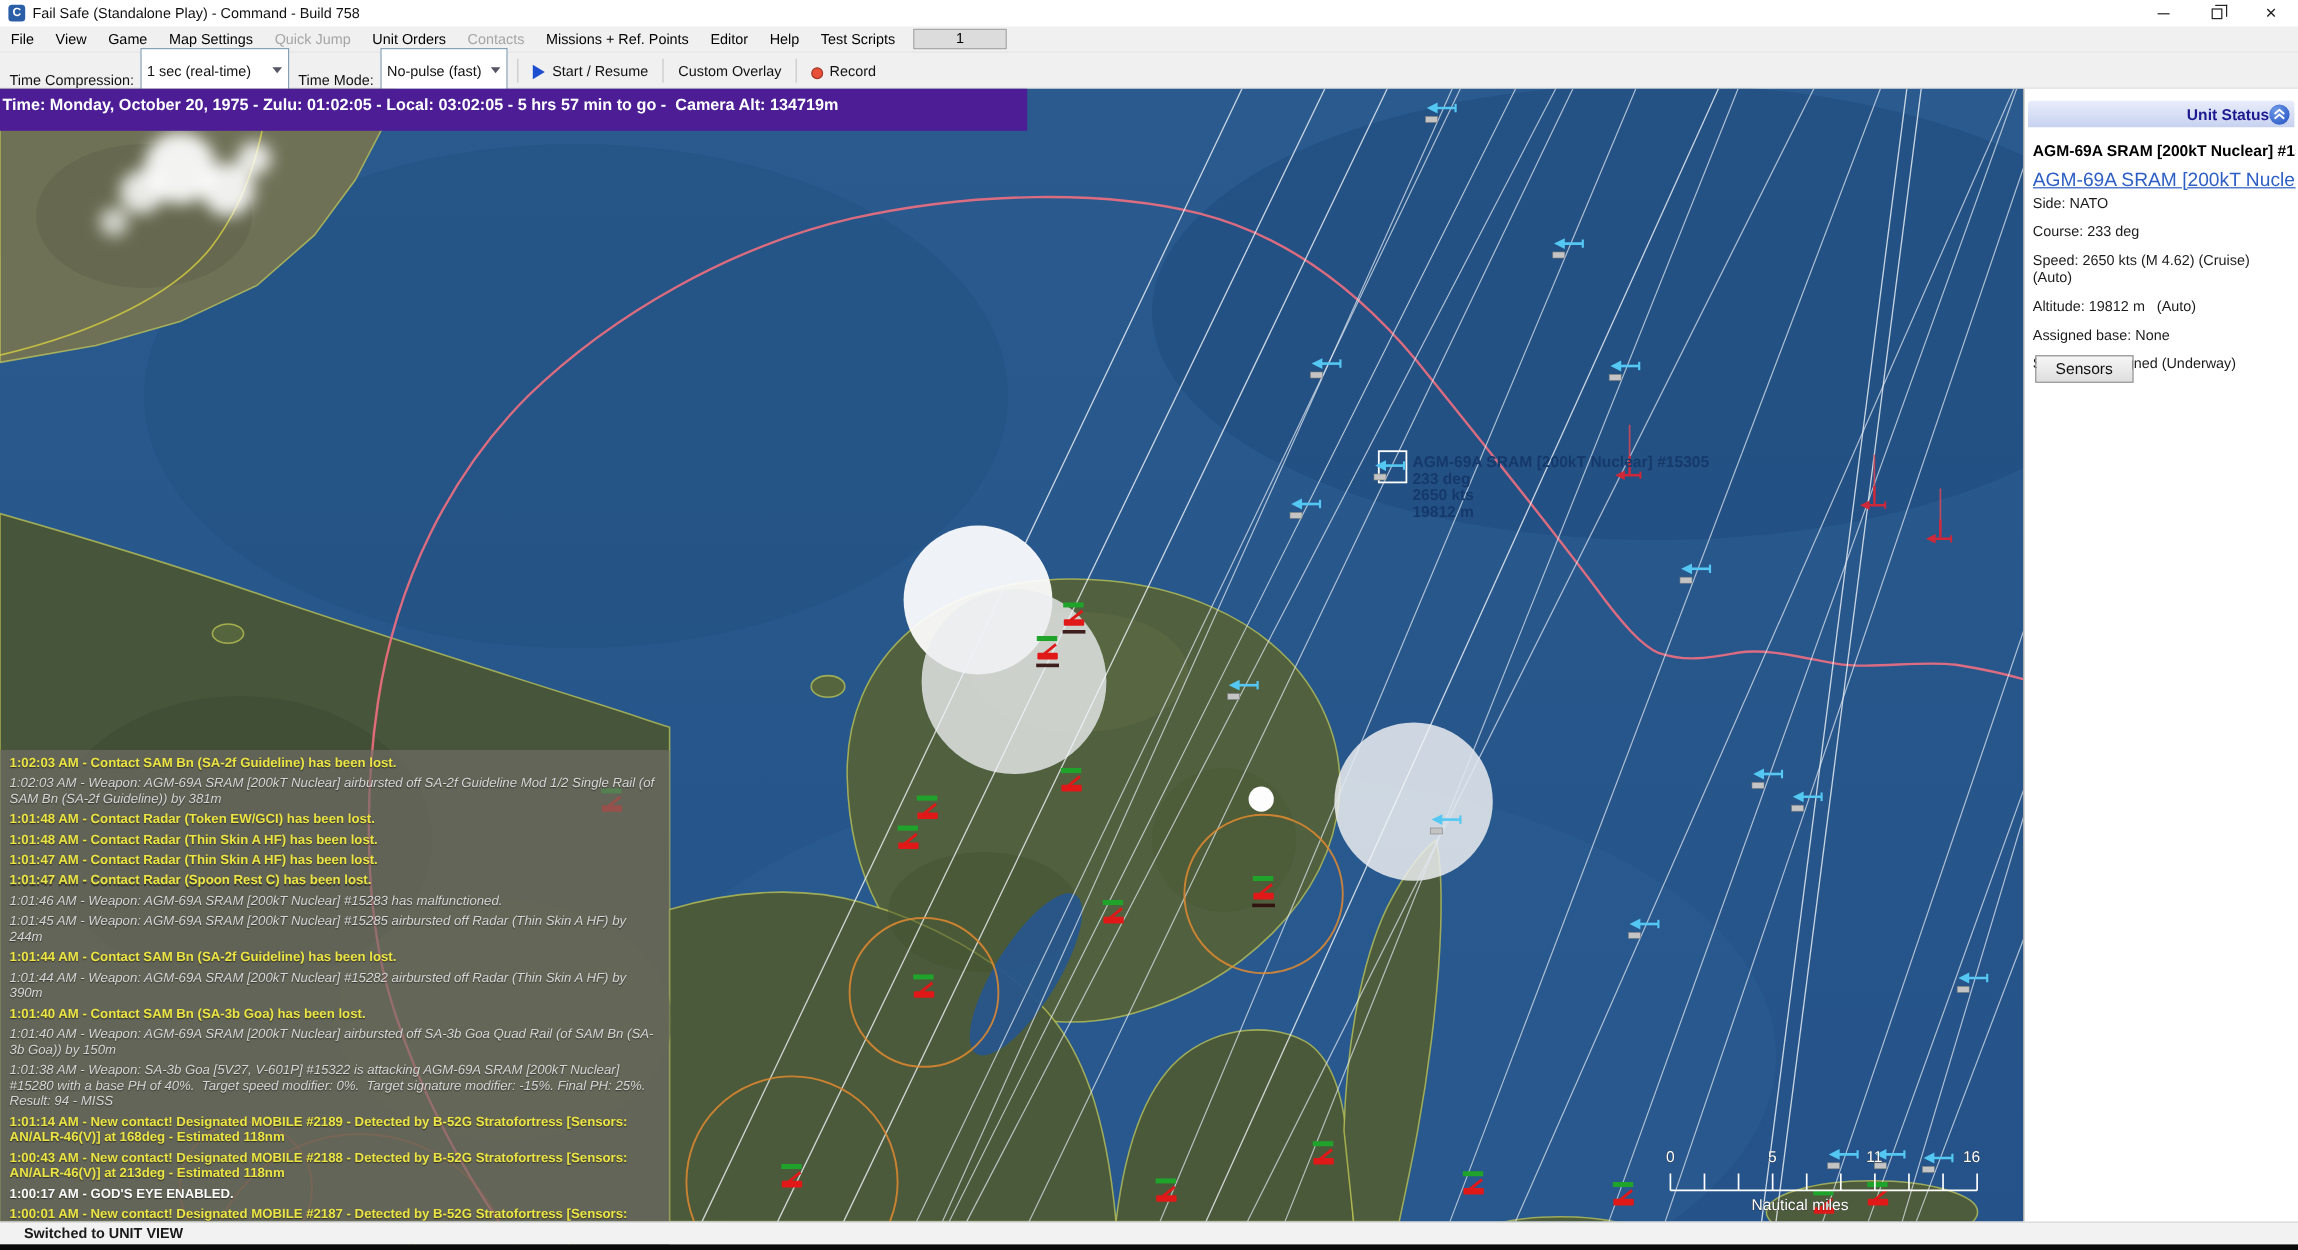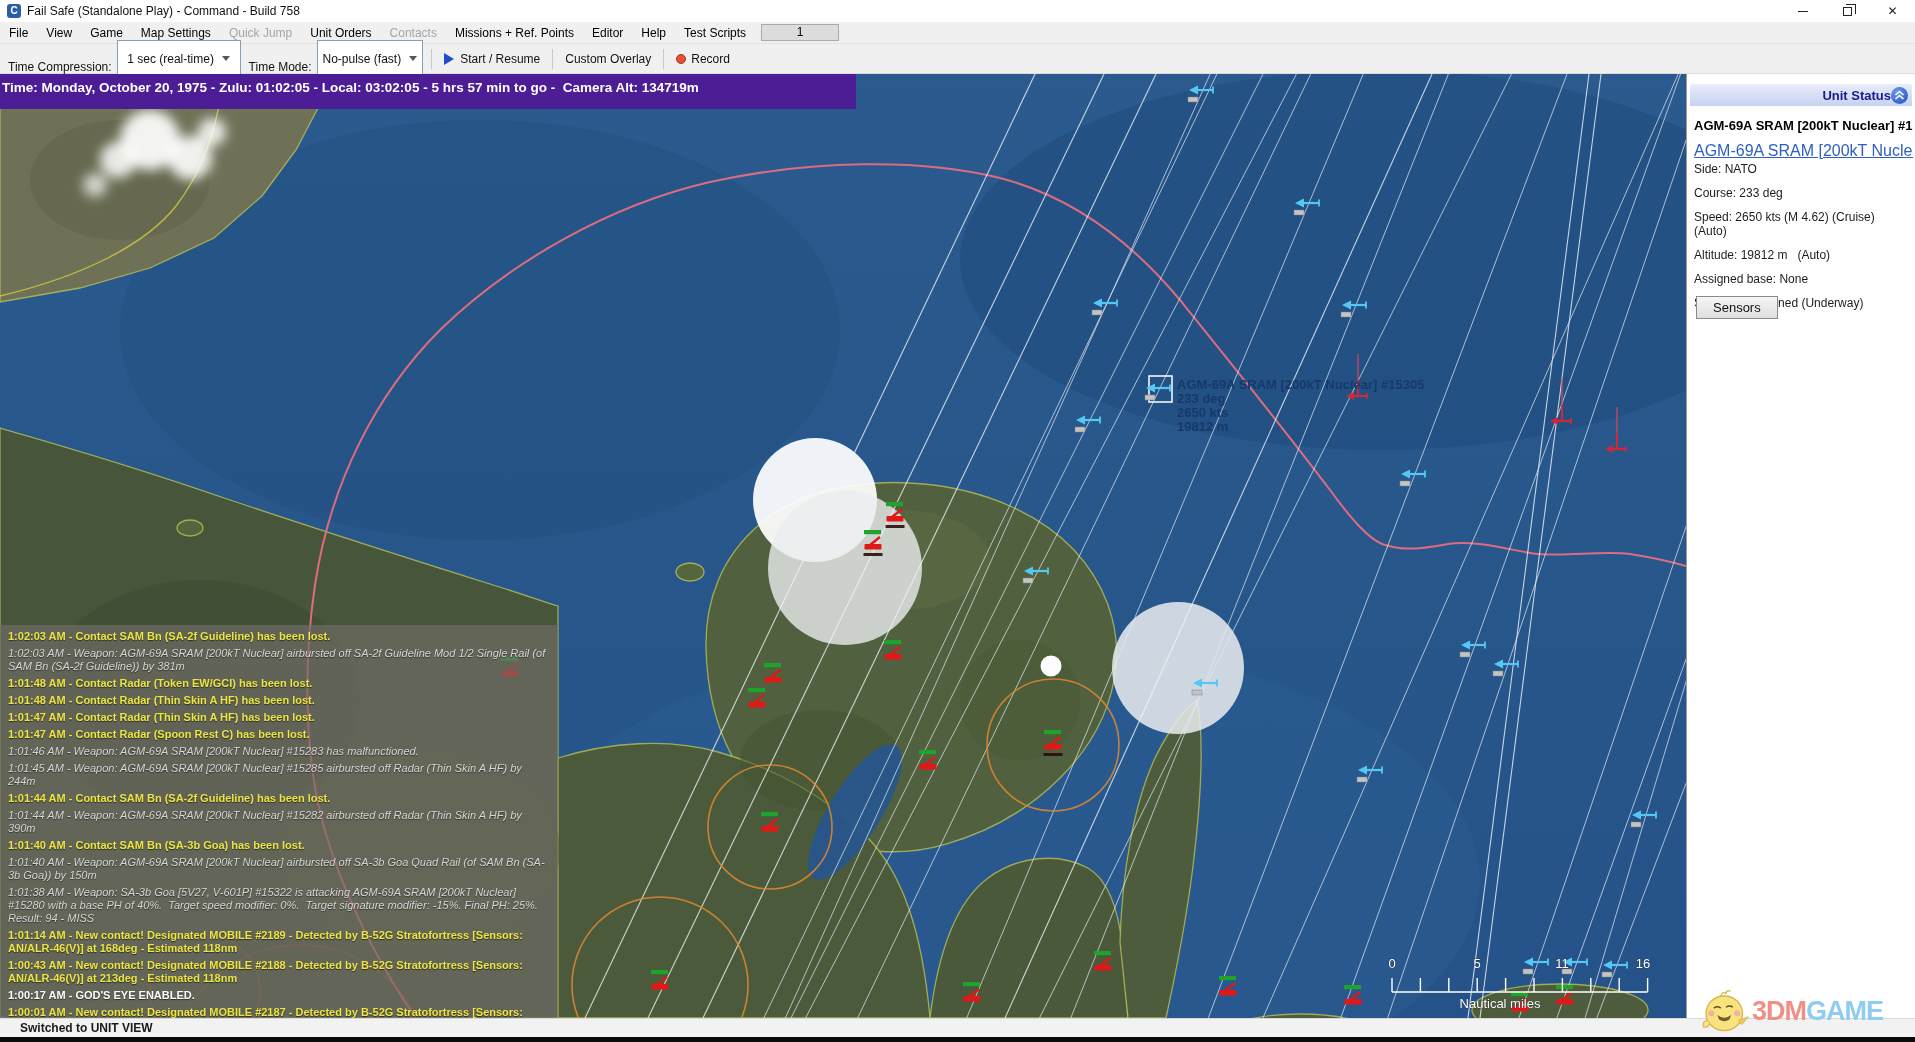--- a/index.html
+++ b/index.html
@@ -17,26 +17,26 @@
 
   
   #menubar{position:absolute;left:0;top:22px;width:1915px;height:22px;background:#f0f0f0;display:flex;align-items:center;font-size:12px;color:#000;border-bottom:1px solid #e3e3e3}
   .menu-item{padding:7px 9px;cursor:default}
   .menu-item.disabled{color:#a5a5a5}
   #test-scripts-box{width:78px;height:17px;margin-left:6px;background:#dcdcdc;border:1px solid #a9a9a9;text-align:center;line-height:15px;font-size:12px}
 
   
   #toolbar{position:absolute;left:0;top:44px;width:1915px;height:30px;background:#f0f0f0;display:flex;align-items:center;font-size:12px;color:#111;border-bottom:1px solid #dcdcdc}
   .tb-label{margin:16px 5px 0 8px}
-  .combo{display:inline-flex;align-items:center;justify-content:center;background:#fff;border:1px solid #86a0b8;height:38px;padding:0 5px;min-width:103px}
+  .combo{display:inline-flex;align-items:center;justify-content:space-between;background:#fff;border:1px solid #86a0b8;height:38px;padding:0 5px;min-width:103px}
   .combo .arr{width:0;height:0;border-left:4px solid transparent;border-right:4px solid transparent;border-top:5px solid #556;margin-left:8px}
   .tb-sep{width:1px;height:20px;background:#c9c9c9;margin:0 8px}
   .play-tri{width:0;height:0;border-top:6px solid transparent;border-bottom:6px solid transparent;border-left:10px solid #1d4ed0;margin-right:6px}
   .rec-dot{width:10px;height:10px;border-radius:50%;background:#e8503a;border:1px solid #a23524;margin-right:5px}
-  .tb-btn{display:flex;align-items:center;padding:3px 4px}
+  .tb-btn{display:flex;align-items:flex-end;padding:3px 4px}
 
   
   #timebar{position:absolute;left:0;top:74px;width:856px;height:35px;background:#4c1d95;color:#fff;font-weight:bold;font-size:13.5px;line-height:27px;padding-left:2px;white-space:pre}
 
   
   #map-wrap{position:absolute;left:0;top:74px;width:1686px;height:944px;background:#27568b}
   #map-svg{position:absolute;left:0;top:0}
 
   
   #log-panel{position:absolute;left:0;top:551px;width:558px;height:467px;background:rgba(112,110,103,0.66);padding:5px 8px;overflow:hidden}
@@ -487,28 +487,14 @@
         <div class="us-row">Altitude: 19812 m   (Auto)</div>
         <div class="us-row">Assigned base: None</div>
         <div class="us-row">Status: Unassigned (Underway)</div>
       </div>
     <button id="sensors-btn">Sensors</button>
   </div>
 
   <div id="statusbar">Switched to UNIT VIEW</div>
   <div id="bottom-strip"></div>
 
-  <div id="watermark">
-    <svg width="52" height="54" viewBox="0 0 60 62">
-      <ellipse cx="28" cy="36" rx="21" ry="20" fill="#f8e47e" stroke="#d9b44c" stroke-width="1.5"></ellipse>
-      <path d="M24,16 q2,-6 6,-3 q1,-5 5,-2" fill="none" stroke="#d9b44c" stroke-width="1.5"></path>
-      <path d="M16,30 q4,-3 8,0" fill="none" stroke="#6b4a22" stroke-width="1.6"></path>
-      <path d="M30,29 q4,-3 8,0" fill="none" stroke="#6b4a22" stroke-width="1.6"></path>
-      <path d="M20,38 q8,6 16,0 l-2,5 q-6,4 -12,0 Z" fill="#7a5a30"></path>
-      <circle cx="13" cy="36" r="3.5" fill="#f2a8a0" opacity="0.85"></circle>
-      <circle cx="43" cy="36" r="3.5" fill="#f2a8a0" opacity="0.85"></circle>
-      <path d="M44,44 l12,-4 l-8,9 Z" fill="#f0c75e" stroke="#d9b44c" stroke-width="1"></path>
-      <path d="M8,44 q-6,2 -4,8 q5,1 7,-4" fill="#f8e47e" stroke="#d9b44c" stroke-width="1.2"></path>
-    </svg>
-    <span id="wm-text"><span class="wm-3dm">3DM</span><span class="wm-game">GAME</span></span>
-  </div>
 
 </div>
 
 </body></html>

